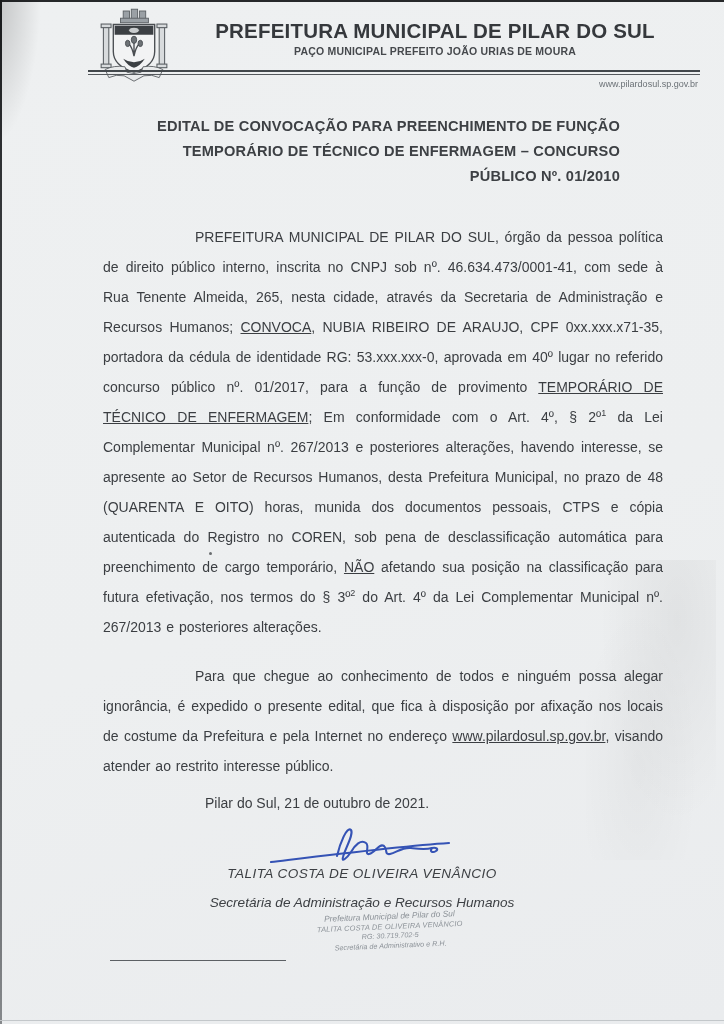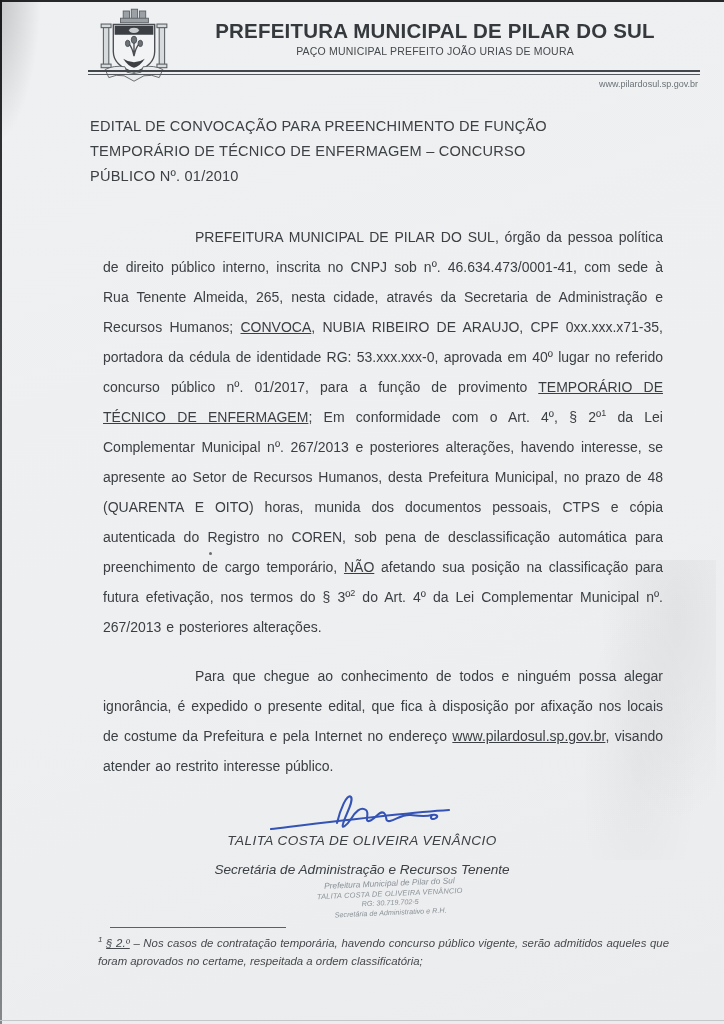--- a/index.html
+++ b/index.html
@@ -22,29 +22,29 @@
   .corner-shade{position:absolute;top:0;left:0;width:46px;height:160px;background:radial-gradient(ellipse at -20% -10%,rgba(0,0,0,.22),transparent 65%);}
   .crease-right{position:absolute;right:8px;top:560px;width:130px;height:300px;
     background:radial-gradient(ellipse at 70% 20%,rgba(0,0,0,.05),transparent 60%),
                radial-gradient(ellipse at 40% 70%,rgba(0,0,0,.03),transparent 55%);}
   .speck{position:absolute;left:209px;top:552px;width:3px;height:3px;border-radius:50%;background:#6a6d70;}
 
   
   .crest{position:absolute;left:98px;top:8px;width:72px;height:78px;}
   .header-text{position:absolute;top:20px;left:180px;right:34px;text-align:center;}
   .org-name{font-size:20.5px;font-weight:bold;letter-spacing:.2px;line-height:22px;color:#35383c;}
-  .hall-line{font-size:10.5px;font-weight:normal;margin-top:3px;letter-spacing:.2px;color:#46494d;}
+  .hall-line{font-size:10.5px;font-weight:bold;margin-top:3px;letter-spacing:.2px;color:#46494d;}
   .addr-line{font-size:9.6px;margin-top:4px;letter-spacing:.1px;color:#4a4d51;}
   .header-rule{position:absolute;top:70px;left:88px;right:24px;height:2px;
     border-top:2.5px solid #43484c;border-bottom:1.5px solid #55595d;}
   .website{position:absolute;top:79px;right:26px;font-size:9px;color:#6b7176;}
 
   
   main{position:absolute;top:106px;left:0;width:724px;}
-  .doc-title{margin:8px 104px 0 90px;text-align:left;font-size:14.6px;line-height:25px;font-weight:400;letter-spacing:.2px;color:#3d4044;}
+  .doc-title{margin:8px 104px 0 90px;text-align:right;font-size:14.6px;line-height:25px;font-weight:700;letter-spacing:.2px;color:#3d4044;}
   .para{margin:0 61px 0 103px;text-align:justify;font-size:14px;line-height:30px;word-spacing:1px;}
   .p1{margin-top:33px;text-indent:92px;}
   .p2{margin-top:19px;text-indent:92px;}
   .emph{font-weight:normal;text-decoration:underline;}
   .u{text-decoration:underline;}
   sup.fnref{font-size:9px;line-height:0;}
   .date-line{margin:11px 0 0 205px;font-size:14px;line-height:22px;}
 
   .sig-wrap{margin-top:2px;text-align:center;font-style:italic;}
   .sig-svg{display:block;margin:0 auto 0 auto;transform:translateX(-6px);}
@@ -113,39 +113,39 @@
     <div class="doc-title">
       <div>EDITAL DE CONVOCAÇÃO PARA PREENCHIMENTO DE FUNÇÃO</div>
       <div>TEMPORÁRIO DE TÉCNICO DE ENFERMAGEM – CONCURSO</div>
       <div>PÚBLICO Nº. 01/2010</div>
     </div>
 
     <p class="para p1"><span>PREFEITURA MUNICIPAL DE PILAR DO SUL, órgão da pessoa política de direito público interno, inscrita no CNPJ sob nº. 46.634.473/0001-41, com sede à Rua Tenente Almeida, 265, nesta cidade, através da Secretaria de Administração e Recursos Humanos; </span><span class="emph">CONVOCA</span><span>, NUBIA RIBEIRO DE ARAUJO, CPF 0xx.xxx.x71-35, portadora da cédula de identidade RG: 53.xxx.xxx-0, aprovada em 40º lugar no referido concurso público nº. 01/2017, para a função de provimento </span><span class="emph">TEMPORÁRIO DE TÉCNICO DE ENFERMAGEM</span><span>; Em conformidade com o Art. 4º, § 2º</span><sup class="fnref">1</sup><span> da Lei Complementar Municipal nº. 267/2013 e posteriores alterações, havendo interesse, se apresente ao Setor de Recursos Humanos, desta Prefeitura Municipal, no prazo de 48 (QUARENTA E OITO) horas, munida dos documentos pessoais, CTPS e cópia autenticada do Registro no COREN, sob pena de desclassificação automática para preenchimento de cargo temporário, </span><span class="emph">NÃO</span><span> afetando sua posição na classificação para futura efetivação, nos termos do § 3º</span><sup class="fnref">2</sup><span> do Art. 4º da Lei Complementar Municipal nº. 267/2013 e posteriores alterações.</span></p>
 
     <p class="para p2"><span>Para que chegue ao conhecimento de todos e ninguém possa alegar ignorância, é expedido o presente edital, que fica à disposição por afixação nos locais de costume da Prefeitura e pela Internet no endereço </span><span class="u">www.pilardosul.sp.gov.br</span><span>, visando atender ao restrito interesse público.</span></p>
 
+    <p class="date-line">Pilar do Sul, 21 de outubro de 2021.</p>
 
     <div class="sig-wrap">
       <svg class="sig-svg" width="230" height="50" viewBox="0 0 230 50" aria-hidden="true">
         <g fill="none" stroke="#3553b5" stroke-width="2.1" stroke-linecap="round" stroke-linejoin="round">
           <path d="M30 46 C 80 40 160 30 208 27"></path>
           <path d="M96 40 C 99 27 106 10 110 14 C 113 18 104 33 102 41 C 100 47 106 42 110 36 C 114 29 120 23 125 27 C 129 30 123 39 128 38 C 135 36 138 27 143 30 C 147 33 143 39 149 38 C 156 36 162 31 170 32 C 178 33 184 34 191 32"></path>
           <path d="M191 32 c 4 -1 7 1 4 3 c -3 2 -7 1 -4 -3"></path>
         </g>
       </svg>
       <div class="signer-name">TALITA COSTA DE OLIVEIRA VENÂNCIO</div>
-      <div class="signer-role">Secretária de Administração e Recursos Tenente</div>
+      <div class="signer-role">Secretária de Administração e Recursos Humanos</div>
       <div class="stamp">
         <div class="s1">Prefeitura Municipal de Pilar do Sul</div>
         <div class="s2">TALITA COSTA DE OLIVEIRA VENÂNCIO</div>
         <div class="s3">RG: 30.719.702-5</div>
         <div class="s4">Secretária de Administrativo e R.H.</div>
       </div>
     </div>
 
     <div class="footnotes">
       <div class="fn-rule"></div>
-      <p class="fn"><sup>1</sup> <span class="u">§ 2.º</span><span> – Nos casos de contratação temporária, havendo concurso público vigente, serão admitidos aqueles que foram aprovados no certame, respeitada a ordem classificatória;</span></p>
 
     </div>
 
   </main>
 </div>
 
 </body></html>

